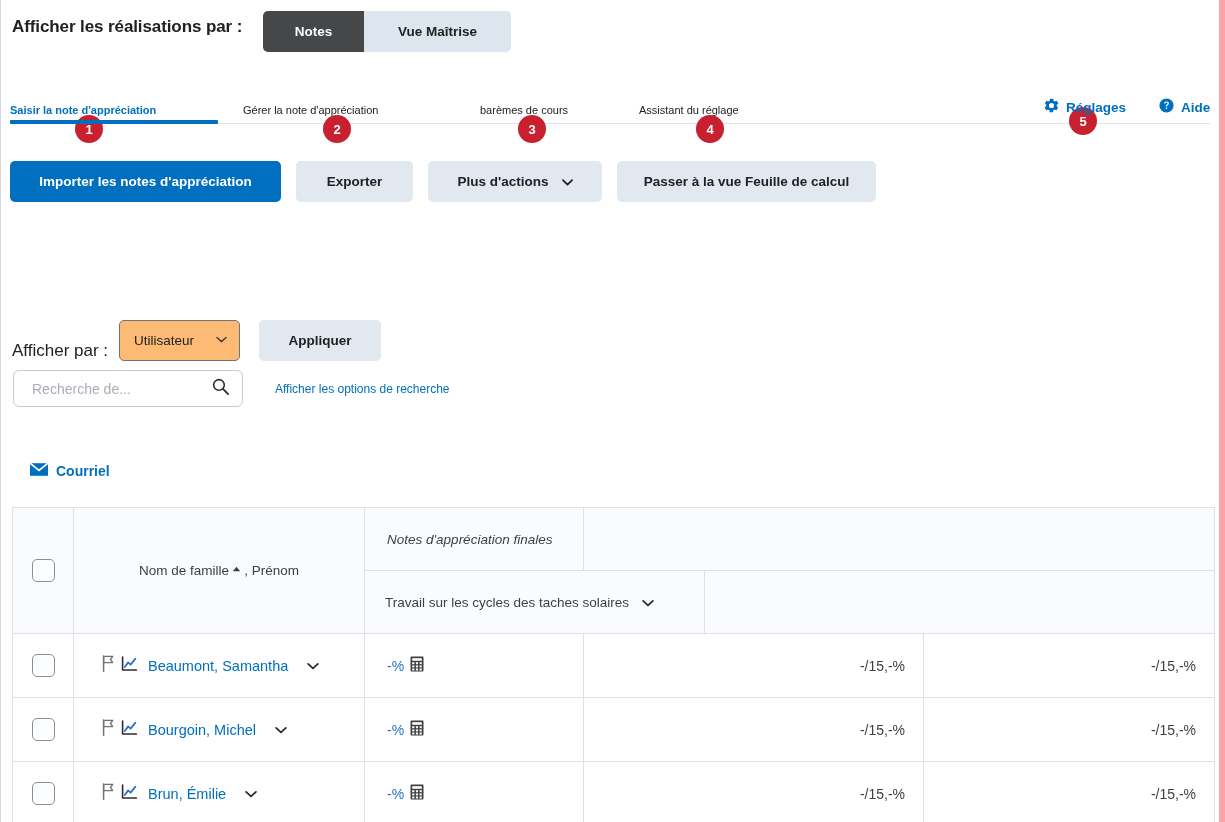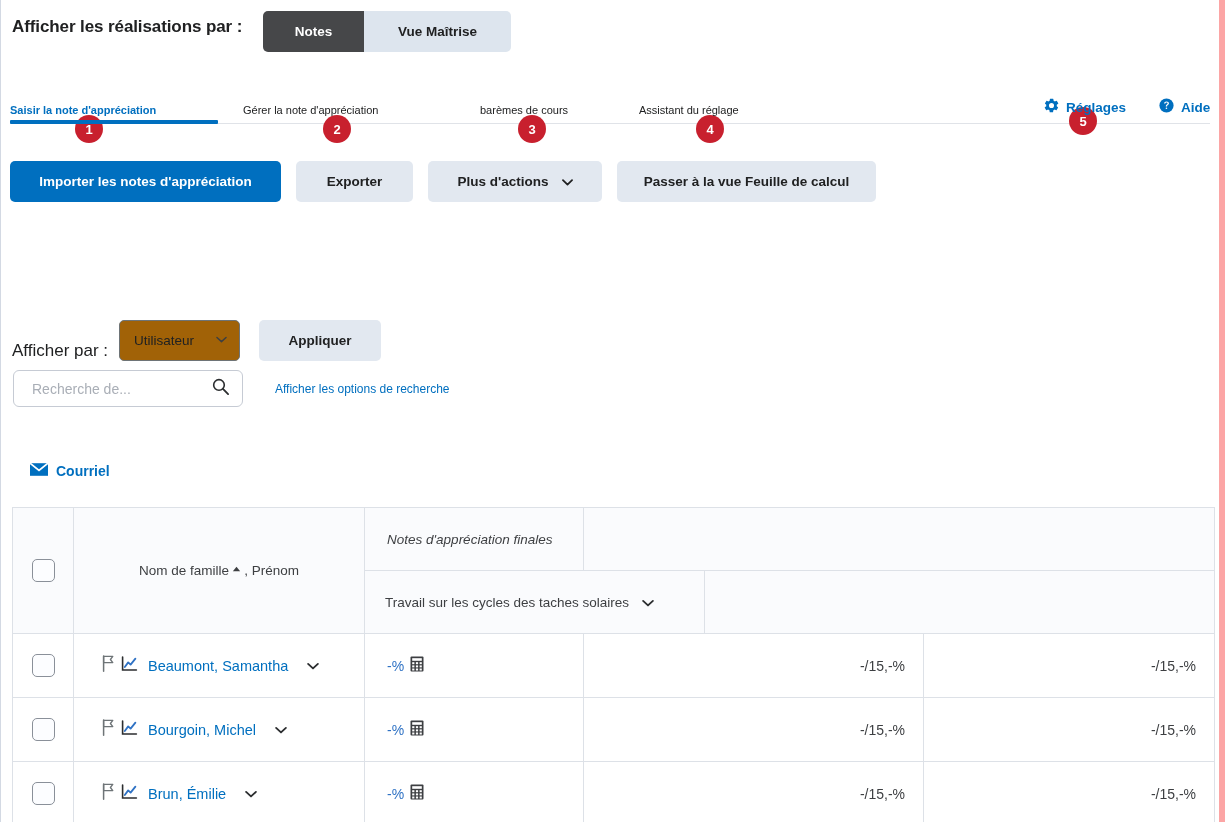--- a/index.html
+++ b/index.html
@@ -189,21 +189,21 @@
     font-size: 17px;
     color: #202122;
     margin-right: 11px;
     white-space: nowrap;
   }
   .select {
     width: 121px;
     height: 41px;
     border: 1px solid #6e7477;
     border-radius: 5px;
-    background: #a16207;
+    background: #fdba74;
     display: flex;
     align-items: center;
     justify-content: space-between;
     padding: 0 11px 0 14px;
     box-sizing: border-box;
     font-size: 13.5px;
     cursor: pointer;
   }
   .apply-btn {
     margin-left: 19px;

